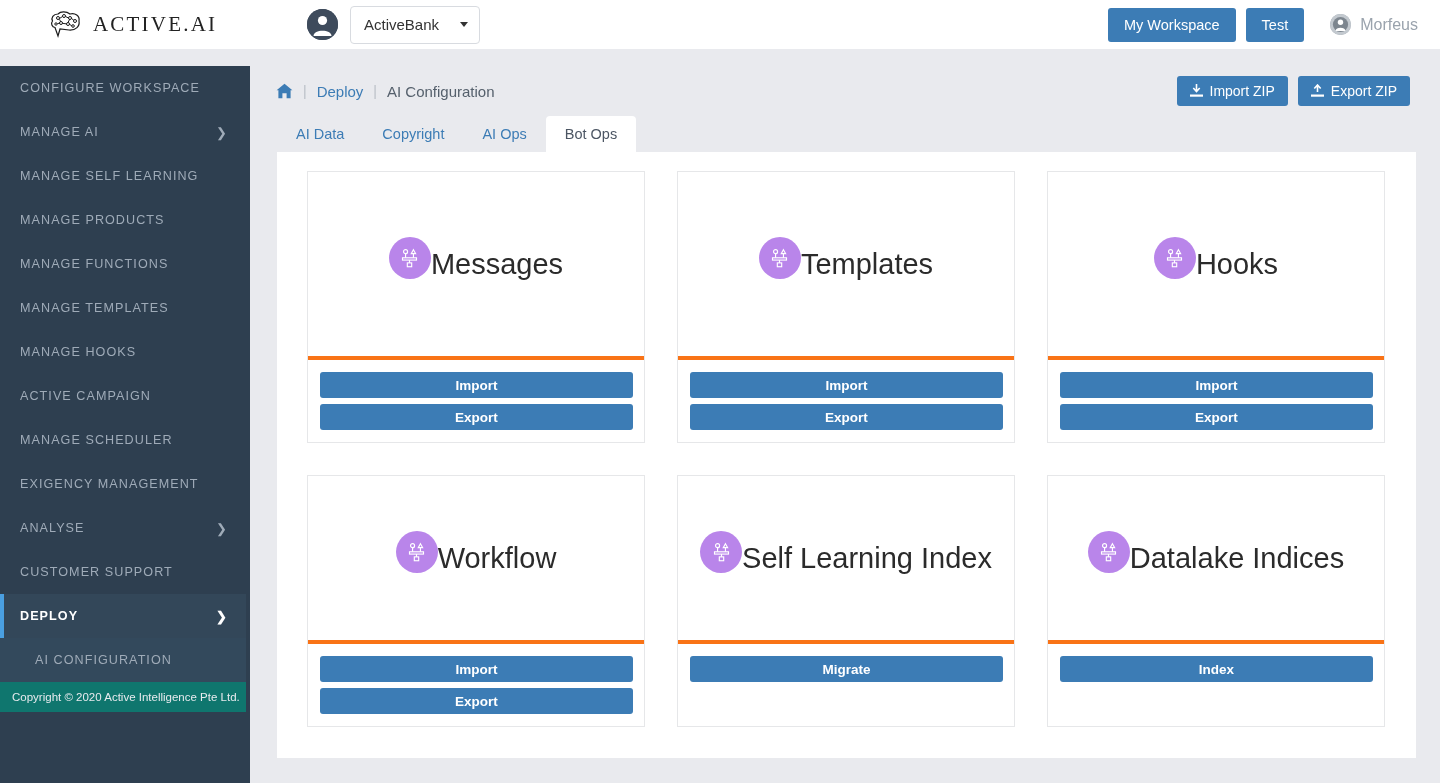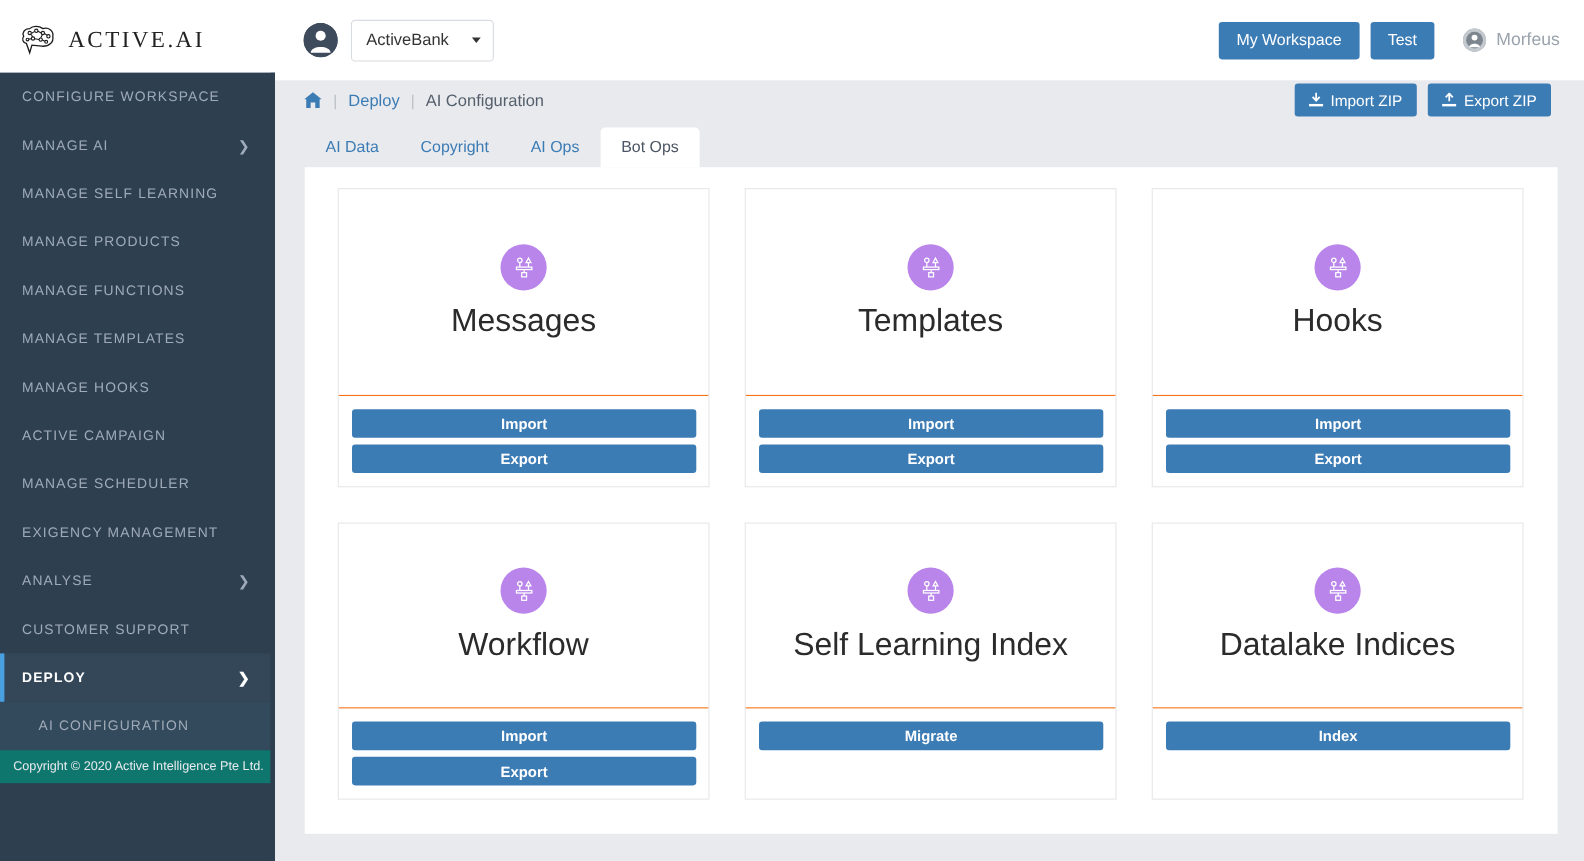--- a/index.html
+++ b/index.html
@@ -5,23 +5,23 @@
   * { box-sizing: border-box; margin: 0; padding: 0; }
   html, body {
     width: 1440px; height: 783px;
     font-family: "Liberation Sans", sans-serif;
     background: #e9eaee;
     overflow: hidden;
   }
 
   
   #header {
-    position: absolute; left: 0; top: 0; width: 1440px; height: 73px;
+    position: absolute; left: 0; top: 0; width: 1440px; height: 49px;
     background: #ffffff;
-    display: flex; align-items: center;
+    display: flex; align-items: center; padding-left: 31px;
   }
   #brand { display: flex; align-items: center; width: 250px; padding-left: 18px; }
   #brand-logo { width: 34px; height: 34px; flex: 0 0 34px; }
   #brand-name {
     margin-left: 10px; font-size: 21px; letter-spacing: 2.2px;
     color: #222; font-family: "Liberation Serif", serif;
   }
   #workspace-select-wrap { display: flex; align-items: center; margin-left: 26px; }
   #ws-avatar {
     width: 31px; height: 31px; border-radius: 50%;
@@ -113,23 +113,23 @@
   #panel {
     margin: 0 24px 0 27px; background: #ffffff; height: 606px;
     border-top-left-radius: 0; padding: 19px 28px 0 30px;
   }
   #card-grid { display: flex; flex-wrap: wrap; gap: 32px 32px; }
   .card {
     width: 338px; background: #ffffff; border: 1px solid #e6e7e9;
     display: flex; flex-direction: column;
   }
   .card-body {
-    height: 188px; display: flex; flex-direction: column;
+    height: 188px; display: flex; flex-direction: row;
     align-items: center; justify-content: center;
-    border-bottom: 1px solid #f97316;
+    border-bottom: 4px solid #f97316;
   }
   .card-body.short { height: 168px; }
   .card-icon {
     width: 42px; height: 42px; border-radius: 50%; background: #b985ea;
     display: flex; align-items: center; justify-content: center; margin-bottom: 12px;
   }
   .card-title { font-size: 29px; color: #2b2b2b; font-weight: normal; white-space: nowrap; }
   .card-actions { padding: 12px 11px 12px 12px; display: flex; flex-direction: column; gap: 6px; }
   .card-actions.tall { padding-bottom: 42px; }
   .card-btn {

